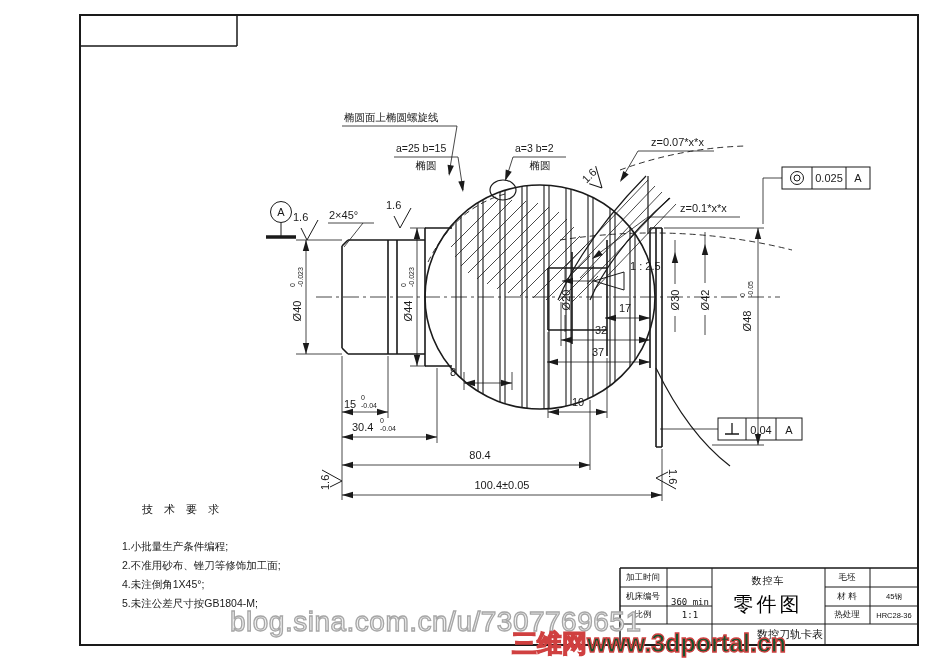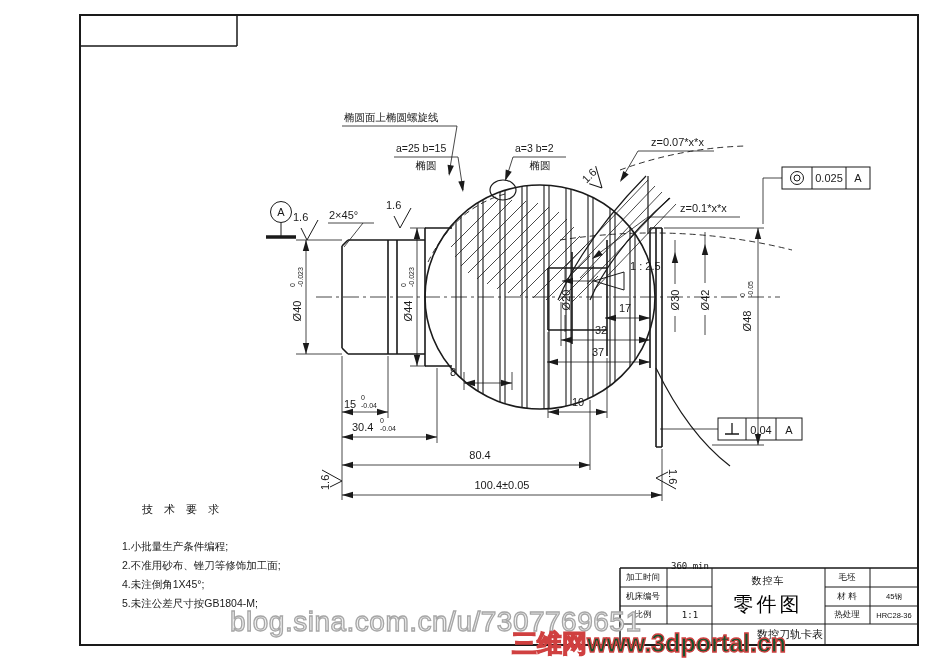--- a/index.html
+++ b/index.html
@@ -261,21 +261,21 @@
 <div class="tech">
   <div class="t">技 术 要 求</div>
   <div class="i">1.小批量生产条件编程;</div>
   <div class="i">2.不准用砂布、锉刀等修饰加工面;</div>
   <div class="i">4.未注倒角1X45°;</div>
   <div class="i">5.未注公差尺寸按GB1804-M;</div>
 </div>
 
 <div>
   <div class="tbt" style="left:643px;top:578px">加工时间</div>
-  <div class="tbt tbv" style="left:690px;top:566px">360 min</div>
+  <div class="tbt tbv" style="left:690px;top:602px">360 min</div>
   <div class="tbt" style="left:643px;top:597px">机床编号</div>
   <div class="tbt tbv" style="left:690px;top:597px"></div>
   <div class="tbt" style="left:643px;top:615px">比例</div>
   <div class="tbt tbv" style="left:690px;top:615px">1:1</div>
   <div class="tbt tb-sub" style="left:768px;top:581px">数控车</div>
   <div class="tbt tb-big" style="left:768px;top:604px">零件图</div>
   <div class="tbt" style="left:847px;top:578px">毛坯</div>
   <div class="tbt tbv" style="left:894px;top:578px"></div>
   <div class="tbt" style="left:847px;top:597px">材 料</div>
   <div class="tbt tb-small" style="left:894px;top:597px">45钢</div>

